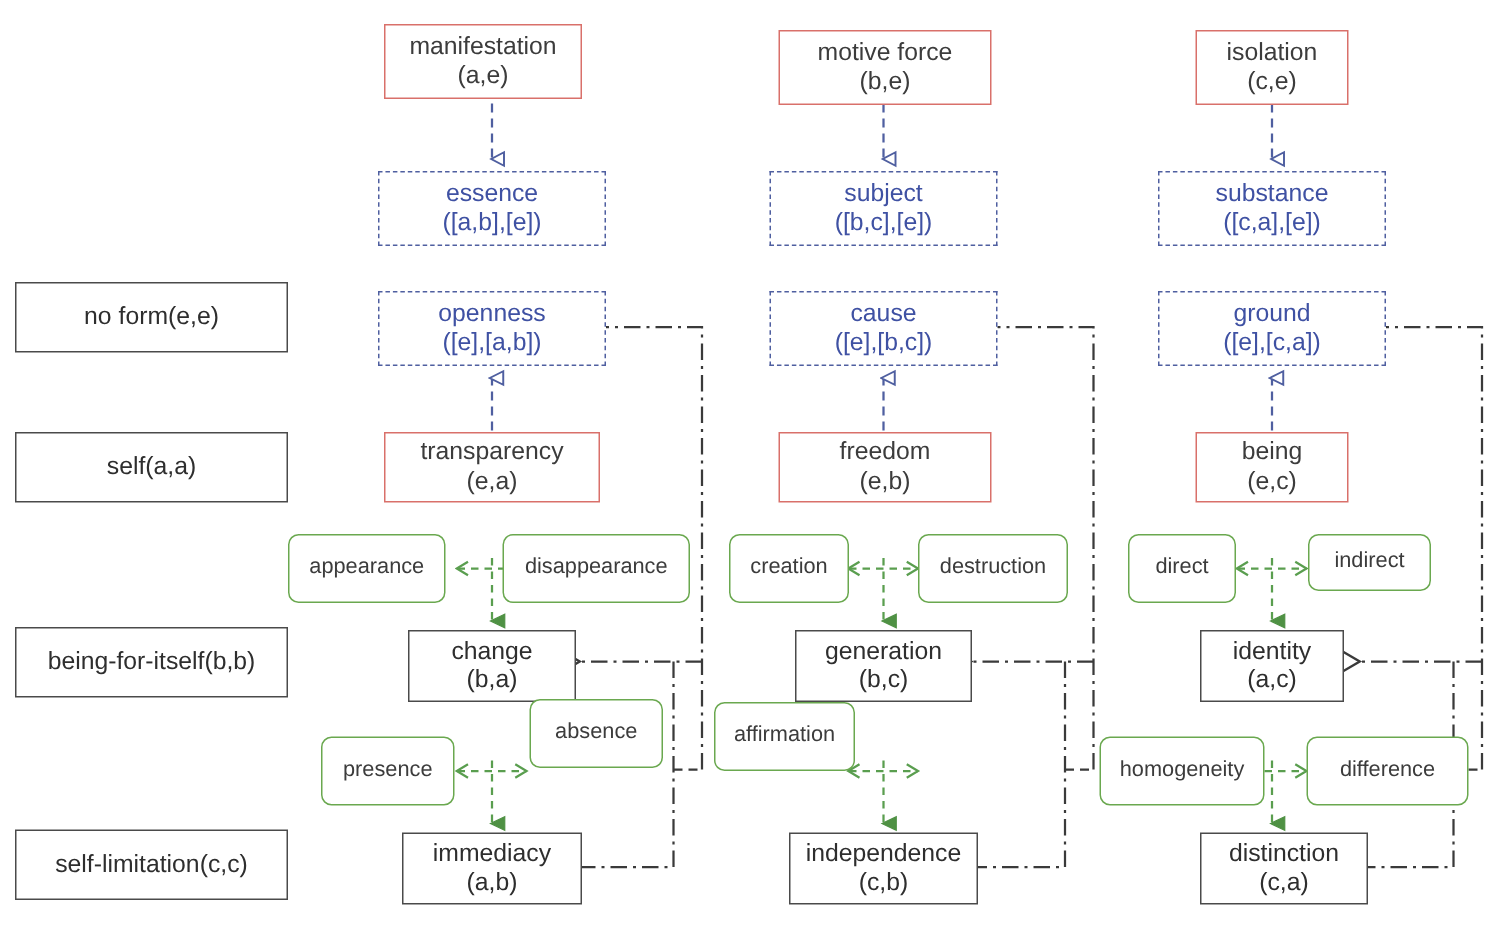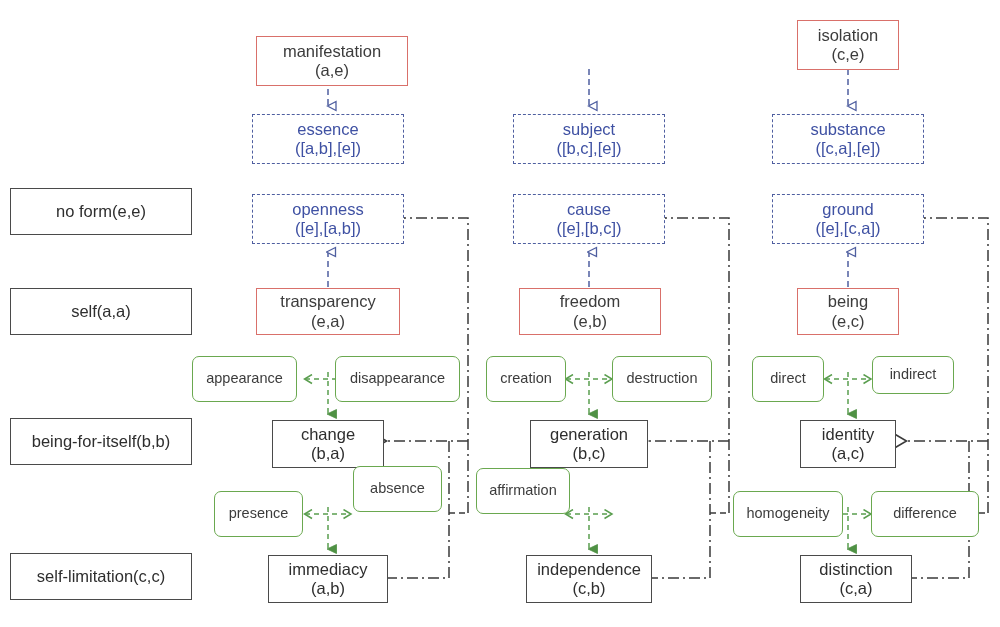--- a/index.html
+++ b/index.html
@@ -135,21 +135,21 @@
   <div class="node n-label" style="left:10px;top:288px;width:182px;height:47px;">
     <span class="l1">self(a,a)</span>
   </div>
   <div class="node n-label" style="left:10px;top:418px;width:182px;height:47px;">
     <span class="l1">being-for-itself(b,b)</span>
   </div>
   <div class="node n-label" style="left:10px;top:553px;width:182px;height:47px;">
     <span class="l1">self-limitation(c,c)</span>
   </div>
 
-  <div class="node n-red" style="left:256px;top:36px;width:152px;height:50px;">
+  <div class="node n-red" style="left:256px;top:16px;width:132px;height:50px;">
     <span class="l1">manifestation</span>
     <span class="l2">(a,e)</span>
   </div>
   <div class="node n-blue" style="left:252px;top:114px;width:152px;height:50px;">
     <span class="l1">essence</span>
     <span class="l2">([a,b],[e])</span>
   </div>
   <div class="node n-blue" style="left:252px;top:194px;width:152px;height:50px;">
     <span class="l1">openness</span>
     <span class="l2">([e],[a,b])</span>
@@ -172,20 +172,24 @@
     <span class="l1">presence</span>
   </div>
   <div class="node n-green" style="left:353px;top:466px;width:89px;height:46px;">
     <span class="l1">absence</span>
   </div>
   <div class="node n-black" style="left:268px;top:555px;width:120px;height:48px;">
     <span class="l1">immediacy</span>
     <span class="l2">(a,b)</span>
   </div>
 
+  <div class="node n-red" style="left:519px;top:20px;width:142px;height:50px;">
+    <span class="l1">motive force</span>
+    <span class="l2">(b,e)</span>
+  </div>
   <div class="node n-blue" style="left:513px;top:114px;width:152px;height:50px;">
     <span class="l1">subject</span>
     <span class="l2">([b,c],[e])</span>
   </div>
   <div class="node n-blue" style="left:513px;top:194px;width:152px;height:50px;">
     <span class="l1">cause</span>
     <span class="l2">([e],[b,c])</span>
   </div>
   <div class="node n-red" style="left:519px;top:288px;width:142px;height:47px;">
     <span class="l1">freedom</span>

